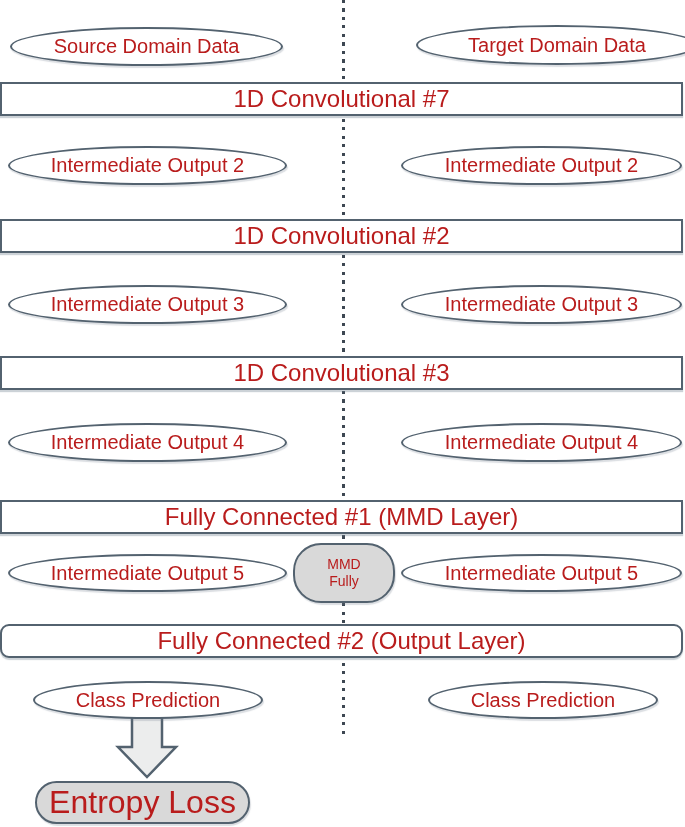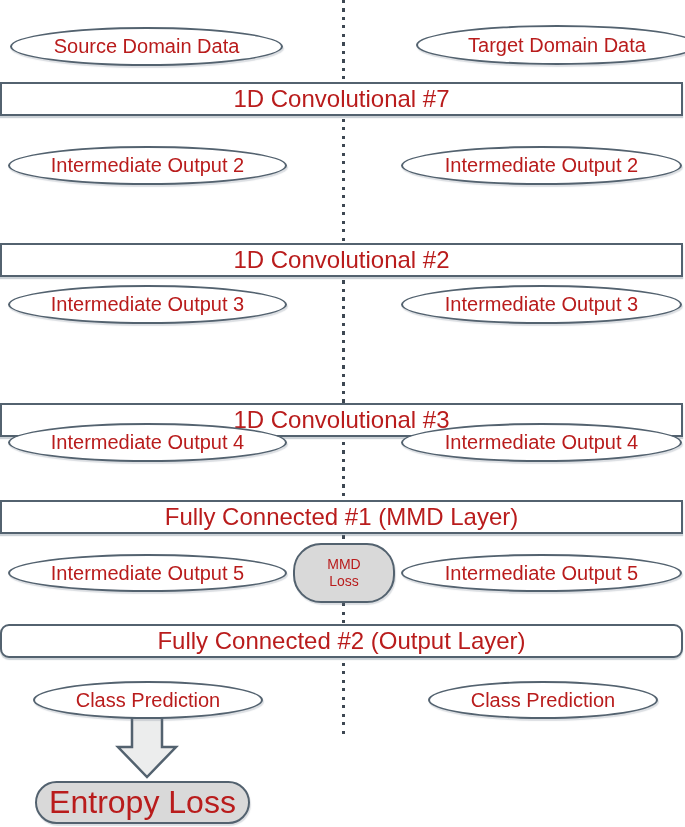--- a/index.html
+++ b/index.html
@@ -100,22 +100,22 @@
   .row-io2-r     { left: 401px; top: 146px; width: 281px; height: 39px; }
   .row-io3-l     { left: 8px;   top: 285px; width: 279px; height: 39px; }
   .row-io3-r     { left: 401px; top: 285px; width: 281px; height: 39px; }
   .row-io4-l     { left: 8px;   top: 423px; width: 279px; height: 39px; }
   .row-io4-r     { left: 401px; top: 423px; width: 281px; height: 39px; }
   .row-io5-l     { left: 8px;   top: 554px; width: 279px; height: 38px; }
   .row-io5-r     { left: 401px; top: 554px; width: 281px; height: 38px; }
   .row-pred-l    { left: 33px;  top: 681px; width: 230px; height: 38px; }
   .row-pred-r    { left: 428px; top: 681px; width: 230px; height: 38px; }
   .bar-1 { top: 82px; }
-  .bar-2 { top: 219px; margin-top: 24px; }
-  .bar-3 { top: 356px; margin-top: 47px; }
+  .bar-2 { top: 219px; }
+  .bar-3 { top: 356px; }
   .bar-4 { top: 500px; }
   .bar-5 { top: 624px; border-radius: 9px; }
 </style>
 </head>
 <body>
 
 <div class="canvas">
 
   <div class="dotted-line"></div>
 
@@ -161,21 +161,21 @@
 
   <div class="layer-bar bar-4">
     <span>Fully Connected #1 (MMD Layer)</span>
   </div>
 
   <div class="node-ellipse row-io5-l">
     <span>Intermediate Output 5</span>
   </div>
   <div class="pill mmd-pill">
     <span>MMD</span>
-    <span>Loss</span>
+    <span>Fully</span>
   </div>
   <div class="node-ellipse row-io5-r">
     <span>Intermediate Output 5</span>
   </div>
 
   <div class="layer-bar bar-5">
     <span>Fully Connected #2 (Output Layer)</span>
   </div>
 
   <div class="node-ellipse row-pred-l">

